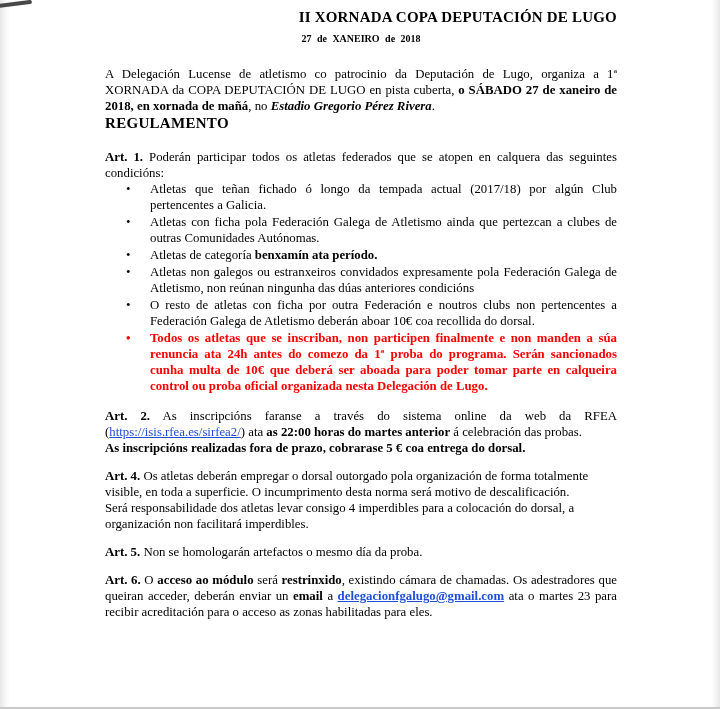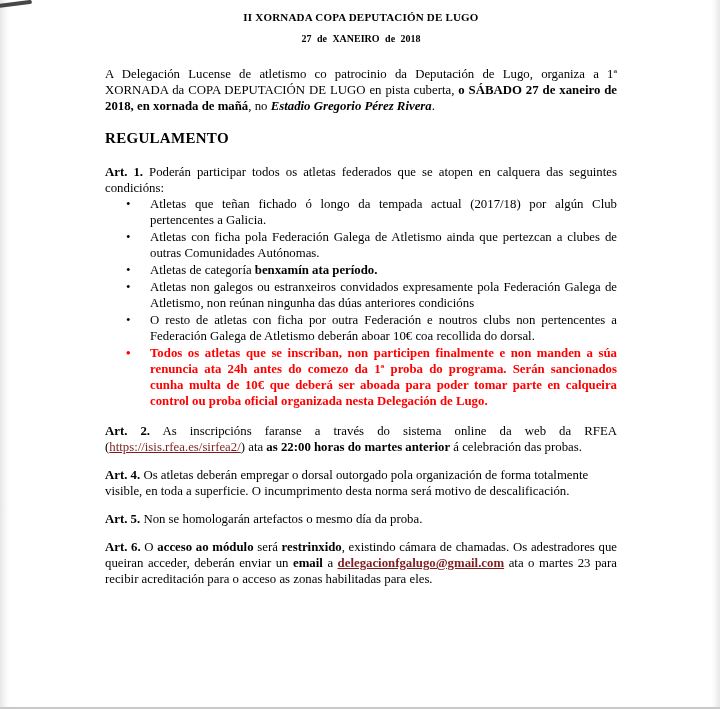--- a/index.html
+++ b/index.html
@@ -22,45 +22,45 @@
   }
   .edge-bottom {
     position: absolute; left: 0; right: 0; bottom: 0; height: 2px; background: #c9c9c9;
   }
   .corner-mark {
     position: absolute; top: 2px; left: -4px; width: 36px; height: 4px;
     background: #474747; transform: rotate(-7deg); border-radius: 2px;
   }
   .content { position: absolute; left: 105px; top: 7px; width: 512px; }
   .title {
-    font-size: 11px; font-weight: bold; text-align: center;
+    font-size: 15px; font-weight: bold; text-align: right;
     line-height: 20px; letter-spacing: .2px;
   }
   .date {
     font-size: 10px; font-weight: bold; text-align: center; line-height: 14px;
     margin-top: 5px; margin-bottom: 20px; word-spacing: 3px;
   }
   .para { font-size: 12.8px; line-height: 16px; text-align: justify; }
-  .intro { margin-bottom: 15px; }
+  .intro { }
   .heading {
     font-size: 15px; font-weight: bold; text-align: left;
     line-height: 18px; margin-bottom: 17px; letter-spacing: .3px;
   }
   .lead { margin-bottom: 0; }
   ul.bullets { list-style: none; margin: 0 0 14px 0; }
   ul.bullets li {
     position: relative; padding-left: 45px; font-size: 12.8px;
     line-height: 16px; text-align: justify; margin-bottom: 1px;
   }
   ul.bullets .marker { position: absolute; left: 21px; top: 0; }
   li.warning { color: #ff0000; font-weight: bold; }
   .art { margin-bottom: 12px; }
   .art4 { text-align: left; }
   .art6 { margin-bottom: 0; }
-  a.link { color: #7f1d1d; text-decoration: underline; white-space: nowrap; }
+  a.link { color: #1d4ed8; text-decoration: underline; white-space: nowrap; }
   a.link.email { font-weight: bold; }
 </style>
 </head>
 <body>
 
 <div class="page">
   <div class="edge-left"></div>
   <div class="edge-right"></div>
   <div class="edge-bottom"></div>
   <div class="corner-mark"></div>
@@ -78,23 +78,23 @@
 
     <ul class="bullets">
       <li><span class="marker">•</span><span>Atletas que teñan fichado ó longo da tempada actual (2017/18) por algún Club pertencentes a Galicia.</span></li>
       <li><span class="marker">•</span><span>Atletas con ficha pola Federación Galega de Atletismo ainda que pertezcan a clubes de outras Comunidades Autónomas.</span></li>
       <li><span class="marker">•</span><span>Atletas de categoría </span><b>benxamín ata período.</b></li>
       <li><span class="marker">•</span><span>Atletas non galegos ou estranxeiros convidados expresamente pola Federación Galega de Atletismo, non reúnan ningunha das dúas anteriores condicións</span></li>
       <li><span class="marker">•</span><span>O resto de atletas con ficha por outra Federación e noutros clubs non pertencentes a Federación Galega de Atletismo deberán aboar 10€ coa recollida do dorsal.</span></li>
       <li class="warning"><span class="marker">•</span><span>Todos os atletas que se inscriban, non participen finalmente e non manden a súa renuncia ata 24h antes do comezo da 1ª proba do programa. Serán sancionados cunha multa de 10€ que deberá ser aboada para poder tomar parte en calqueira control ou proba oficial organizada nesta Delegación de Lugo.</span></li>
     </ul>
 
-    <p class="para art"><b>Art. 2.</b><span> As inscripcións faranse a través do sistema online da web da RFEA (</span><a class="link" href="#">https://isis.rfea.es/sirfea2/</a><span>) ata </span><b>as 22:00 horas do martes anterior</b><span> á celebración das probas.</span><br></p>
+    <p class="para art"><b>Art. 2.</b><span> As inscripcións faranse a través do sistema online da web da RFEA (</span><a class="link" href="#">https://isis.rfea.es/sirfea2/</a><span>) ata </span><b>as 22:00 horas do martes anterior</b><span> á celebración das probas.</span><br><b>As inscripcións realizadas fora de prazo, cobrarase 5 € coa entrega do dorsal.</b></p>
 
 
-    <p class="para art art4"><b>Art. 4.</b><span> Os atletas deberán empregar o dorsal outorgado pola organización de forma totalmente visible, en toda a superficie. O incumprimento desta norma será motivo de descalificación.</span><br></p>
+    <p class="para art art4"><b>Art. 4.</b><span> Os atletas deberán empregar o dorsal outorgado pola organización de forma totalmente visible, en toda a superficie. O incumprimento desta norma será motivo de descalificación.</span><br><span>Será responsabilidade dos atletas levar consigo 4 imperdibles para a colocación do dorsal, a organización non facilitará imperdibles.</span></p>
 
     <p class="para art"><b>Art. 5.</b><span> Non se homologarán artefactos o mesmo día da proba.</span></p>
 
     <p class="para art art6"><b>Art. 6.</b><span> O </span><b>acceso ao módulo</b><span> será </span><b>restrinxido</b><span>, existindo cámara de chamadas. Os adestradores que queiran acceder, deberán enviar un </span><b>email</b><span> a </span><a class="link email" href="#">delegacionfgalugo@gmail.com</a><span> ata o martes 23 para recibir acreditación para o acceso as zonas habilitadas para eles.</span></p>
 
   </div>
 </div>
 
 </body></html>

